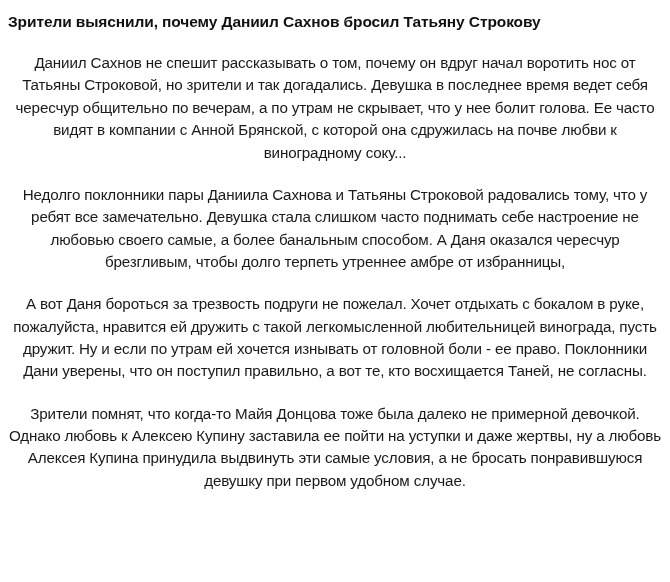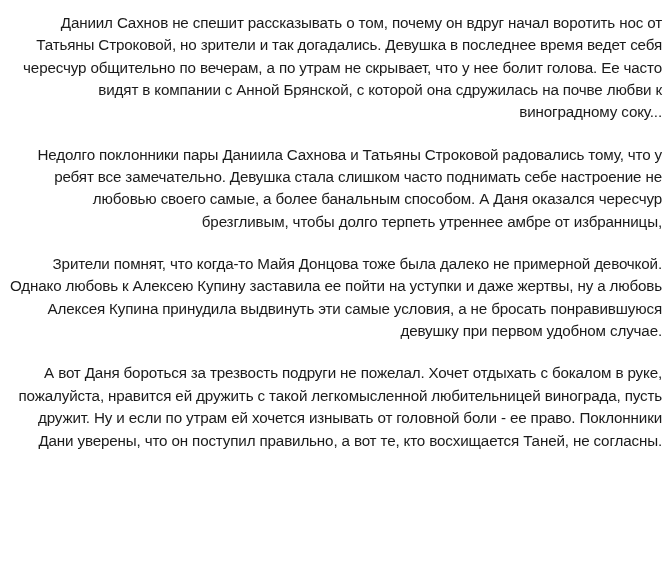--- a/index.html
+++ b/index.html
@@ -25,28 +25,29 @@
     line-height: 1.3;
     margin: 0 0 20px 0;
     color: #111111;
     letter-spacing: -0.1px;
   }
   .para {
     font-size: 15.2px;
     line-height: 1.47;
     margin: 0 0 20px 0;
     color: #1a1a1a;
-    text-align: right;
+    text-align: center;
     letter-spacing: -0.15px;
   }
   .para:last-child {
     margin-bottom: 0;
   }
 </style>
 </head>
 <body>
 
 <div class="article">
+  <h1 class="headline">Зрители выяснили, почему Даниил Сахнов бросил Татьяну Строкову</h1>
   <p class="para">Даниил Сахнов не спешит рассказывать о том, почему он вдруг начал воротить нос от Татьяны Строковой, но зрители и так догадались. Девушка в последнее время ведет себя чересчур общительно по вечерам, а по утрам не скрывает, что у нее болит голова. Ее часто видят в компании с Анной Брянской, с которой она сдружилась на почве любви к виноградному соку...</p>
   <p class="para">Недолго поклонники пары Даниила Сахнова и Татьяны Строковой радовались тому, что у ребят все замечательно. Девушка стала слишком часто поднимать себе настроение не любовью своего самые, а более банальным способом. А Даня оказался чересчур брезгливым, чтобы долго терпеть утреннее амбре от избранницы,</p>
+  <p class="para">А вот Даня бороться за трезвость подруги не пожелал. Хочет отдыхать с бокалом в руке, пожалуйста, нравится ей дружить с такой легкомысленной любительницей винограда, пусть дружит. Ну и если по утрам ей хочется изнывать от головной боли - ее право. Поклонники Дани уверены, что он поступил правильно, а вот те, кто восхищается Таней, не согласны.</p>
   <p class="para">Зрители помнят, что когда-то Майя Донцова тоже была далеко не примерной девочкой. Однако любовь к Алексею Купину заставила ее пойти на уступки и даже жертвы, ну а любовь Алексея Купина принудила выдвинуть эти самые условия, а не бросать понравившуюся девушку при первом удобном случае.</p>
-  <p class="para">А вот Даня бороться за трезвость подруги не пожелал. Хочет отдыхать с бокалом в руке, пожалуйста, нравится ей дружить с такой легкомысленной любительницей винограда, пусть дружит. Ну и если по утрам ей хочется изнывать от головной боли - ее право. Поклонники Дани уверены, что он поступил правильно, а вот те, кто восхищается Таней, не согласны.</p>
 </div>
 
 </body></html>

